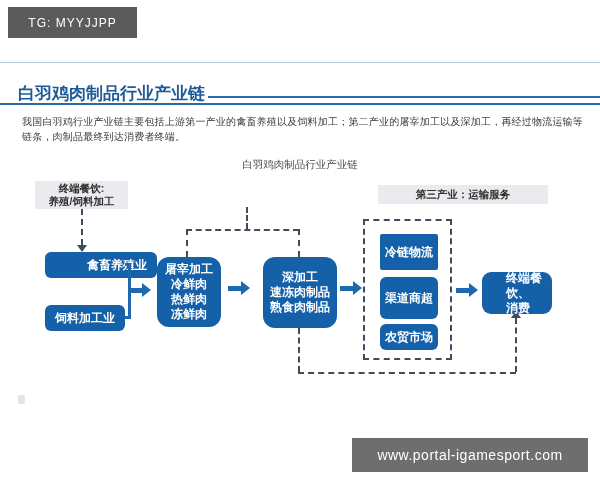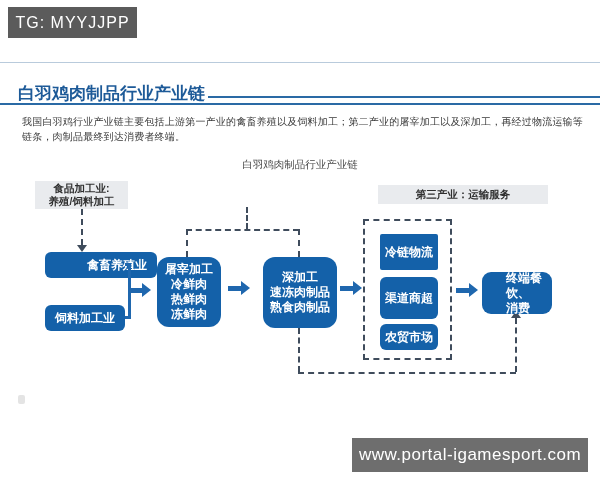--- a/index.html
+++ b/index.html
@@ -3,21 +3,21 @@
 <meta charset="utf-8">
 <style>
   html,body { margin:0; padding:0; }
   .page {
     position:relative; width:600px; height:480px; background:#ffffff;
     font-family:"Liberation Sans", sans-serif; overflow:hidden;
   }
   
   .tg-badge {
     position:absolute; left:8px; top:7px; width:129px; height:31px;
-    background:#5b5b5b; color:#ffffff; font-size:16px; letter-spacing:1px;
+    background:#5b5b5b; color:#ffffff; font-size:12px; letter-spacing:1px;
     display:flex; align-items:center; justify-content:center;
   }
   
   .topline { position:absolute; left:0; top:62px; width:600px; height:1px; background:#b9cbdc; }
   .doc-title { position:absolute; left:18px; top:82px; font-size:17px; font-weight:bold; color:#1d5a98; white-space:nowrap; }
   .title-rule-right { position:absolute; left:208px; top:96px; width:392px; height:2px; background:#2a6aa5; }
   .title-rule-main { position:absolute; left:0; top:103px; width:600px; height:2px; background:#2a6aa5; }
   .body-text { position:absolute; left:22px; top:114px; color:#3a3a3a; font-size:10px; letter-spacing:0.2px; line-height:15px; }
   .body-line { white-space:nowrap; }
   .diagram-caption { position:absolute; left:0; top:158px; width:600px; text-align:center; font-size:10.5px; color:#4a4a4a; }
@@ -55,21 +55,21 @@
   .dash-v { position:absolute; width:0; border-left:2px dashed #3f4c5c; }
   .dash-h { position:absolute; height:0; border-top:2px dashed #3f4c5c; }
   .dash-box { position:absolute; left:363px; top:219px; width:89px; height:141px; border:2px dashed #3f4c5c; box-sizing:border-box; }
   .tri-down { position:absolute; width:0; height:0; border-left:5px solid transparent; border-right:5px solid transparent; border-top:7px solid #3f4c5c; }
   .tri-up   { position:absolute; width:0; height:0; border-left:5px solid transparent; border-right:5px solid transparent; border-bottom:7px solid #3f4c5c; }
   
   .faint-mark { position:absolute; left:18px; top:395px; width:7px; height:9px; background:#c9c9c9; opacity:0.5; border-radius:2px; }
   
   .footer-badge {
     position:absolute; left:352px; top:438px; width:236px; height:34px;
-    background:#6e6e6e; color:#ffffff; font-size:17px; letter-spacing:0.5px;
+    background:#6e6e6e; color:#ffffff; font-size:14px; letter-spacing:0.5px;
     display:flex; align-items:center; justify-content:center; white-space:nowrap;
   }
 </style>
 </head>
 <body>
 
 <div class="page">
 
   <div class="tg-badge">
     <span>TG: MYYJJPP</span>
@@ -81,21 +81,21 @@
   <div class="title-rule-main"></div>
 
   <div class="body-text">
     <div class="body-line">我国白羽鸡行业产业链主要包括上游第一产业的禽畜养殖以及饲料加工；第二产业的屠宰加工以及深加工，再经过物流运输等</div>
     <div class="body-line">链条，肉制品最终到达消费者终端。</div>
   </div>
 
   <div class="diagram-caption">白羽鸡肉制品行业产业链</div>
 
   <div class="stage-hd hd1">
-    <div>食品加工业:</div>
+    <div>终端餐饮:</div>
     <div>养殖/饲料加工</div>
   </div>
   <div class="stage-hd hd3">
     <div>第三产业：运输服务</div>
   </div>
 
   <div class="dash-v" style="left:81px; top:209px; height:36px;"></div>
   <div class="tri-down" style="left:77px; top:245px;"></div>
 
   <div class="dash-v" style="left:246px; top:207px; height:22px;"></div>

